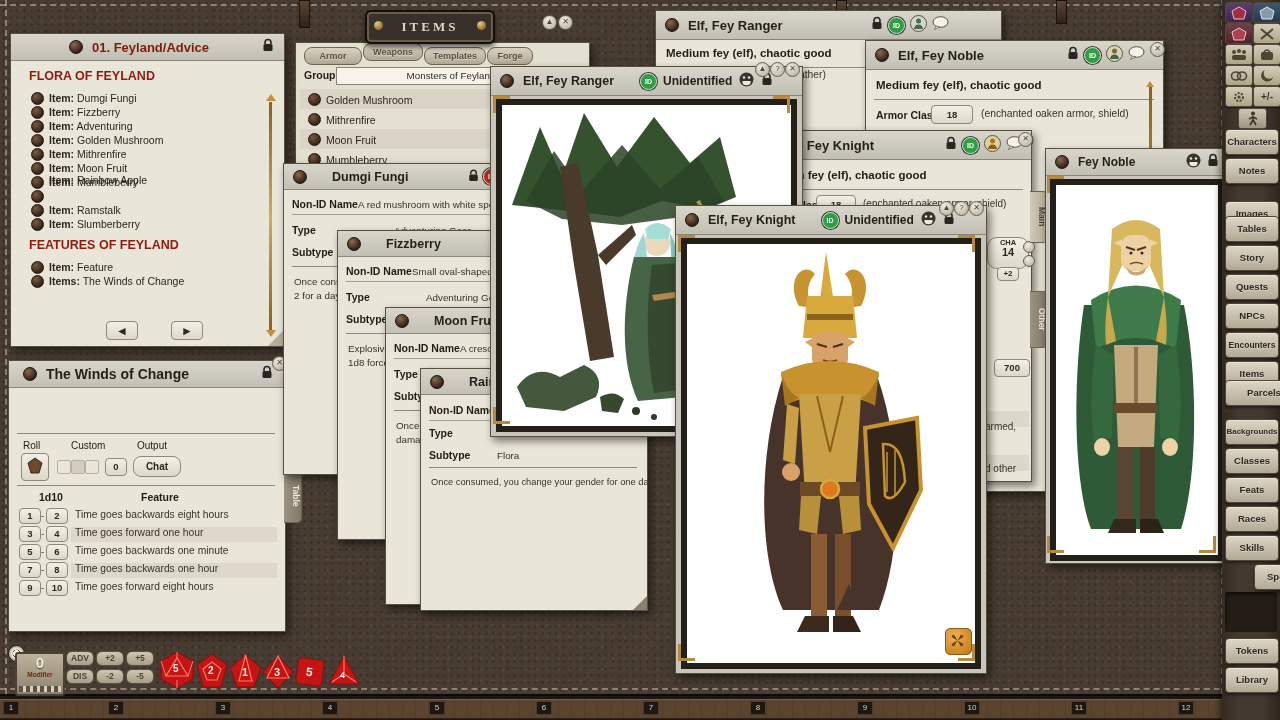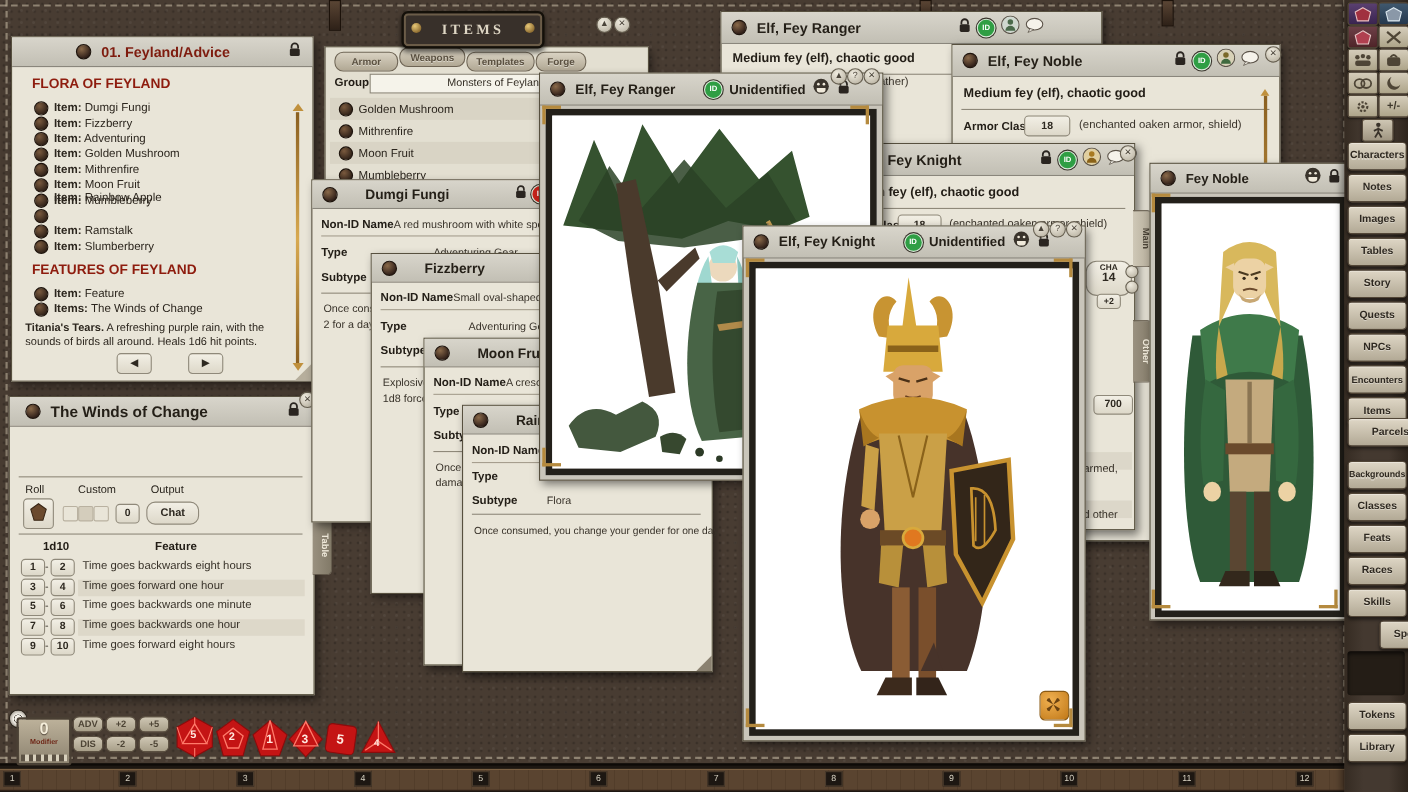--- a/index.html
+++ b/index.html
@@ -143,21 +143,20 @@
   <div class="lnk" style="position:absolute;left:38px;top:170px;"><span class="b">Item:</span> <span>Ramstalk</span></div>
   <div class="bullet" style="left:20px;top:184px;"></div>
   <div class="lnk" style="position:absolute;left:38px;top:184px;"><span class="b">Item:</span> <span>Slumberberry</span></div>
 
   <div class="redhead" style="position:absolute;left:18px;top:204px;font-size:12.5px;">FEATURES OF FEYLAND</div>
   <div class="bullet" style="left:20px;top:227px;"></div>
   <div class="lnk" style="position:absolute;left:38px;top:227px;"><span class="b">Item:</span> <span>Feature</span></div>
   <div class="bullet" style="left:20px;top:241px;"></div>
   <div class="lnk" style="position:absolute;left:38px;top:241px;"><span class="b">Items:</span> <span>The Winds of Change</span></div>
 
-  <div style="position:absolute;left:12px;top:258px;width:250px;font-size:10px;line-height:13px;color:#2c261e;"><span class="b">Titania's Tears.</span><span> A refreshing purple rain, with the sounds of birds all around. Heals 1d6 hit points.</span></div>
 
   <div class="scrollpole" style="right:12px;top:68px;height:230px;"></div>
   <div class="abs" style="right:8px;top:60px;width:0;height:0;border-left:5px solid transparent;border-right:5px solid transparent;border-bottom:7px solid #c0903c;"></div>
   <div class="abs" style="right:8px;top:296px;width:0;height:0;border-left:5px solid transparent;border-right:5px solid transparent;border-top:7px solid #c0903c;"></div>
   <div class="chip" style="left:95px;top:287px;width:30px;height:17px;line-height:17px;">◀</div>
   <div class="chip" style="left:160px;top:287px;width:30px;height:17px;line-height:17px;">▶</div>
   <div class="abs" style="right:0;bottom:0;width:0;height:0;border-left:16px solid transparent;border-bottom:16px solid #b6ae9c;"></div>
 </div>
 
 <div class="win" style="left:8px;top:360px;width:276px;height:270px;z-index:2;">
@@ -618,21 +617,21 @@
   </div>
   <div class="tile" style="left:16px;top:108px;width:27px;background:linear-gradient(#cfc7b4,#9e9480);">
     <svg width="12" height="15">
         <circle cx="6" cy="2.5" r="2" fill="#3a332a"></circle>
         <path d="M6 5 L6 9 M6 6 L2 8 M6 6 L10 8 M6 9 L3 14 M6 9 L9 14" stroke="#3a332a" stroke-width="1.6" fill="none"></path>
       </svg>
   </div>
 
   <div class="navbtn" style="top:129px;">Characters</div>
   <div class="navbtn" style="top:158px;">Notes</div>
-  <div class="navbtn" style="top:187px;">Images</div>
+  <div class="navbtn" style="top:201px;">Images</div>
   <div class="navbtn" style="top:216px;">Tables</div>
   <div class="navbtn" style="top:245px;">Story</div>
   <div class="navbtn" style="top:274px;">Quests</div>
   <div class="navbtn" style="top:303px;">NPCs</div>
   <div class="navbtn" style="top:332px;font-size:8.5px;">Encounters</div>
   <div class="navbtn" style="top:361px;">Items</div>
   <div class="navbtn" style="top:380px;padding-left:12px;">Parcels</div>
   <div class="navbtn" style="top:419px;font-size:8px;">Backgrounds</div>
   <div class="navbtn" style="top:448px;">Classes</div>
   <div class="navbtn" style="top:477px;">Feats</div>

